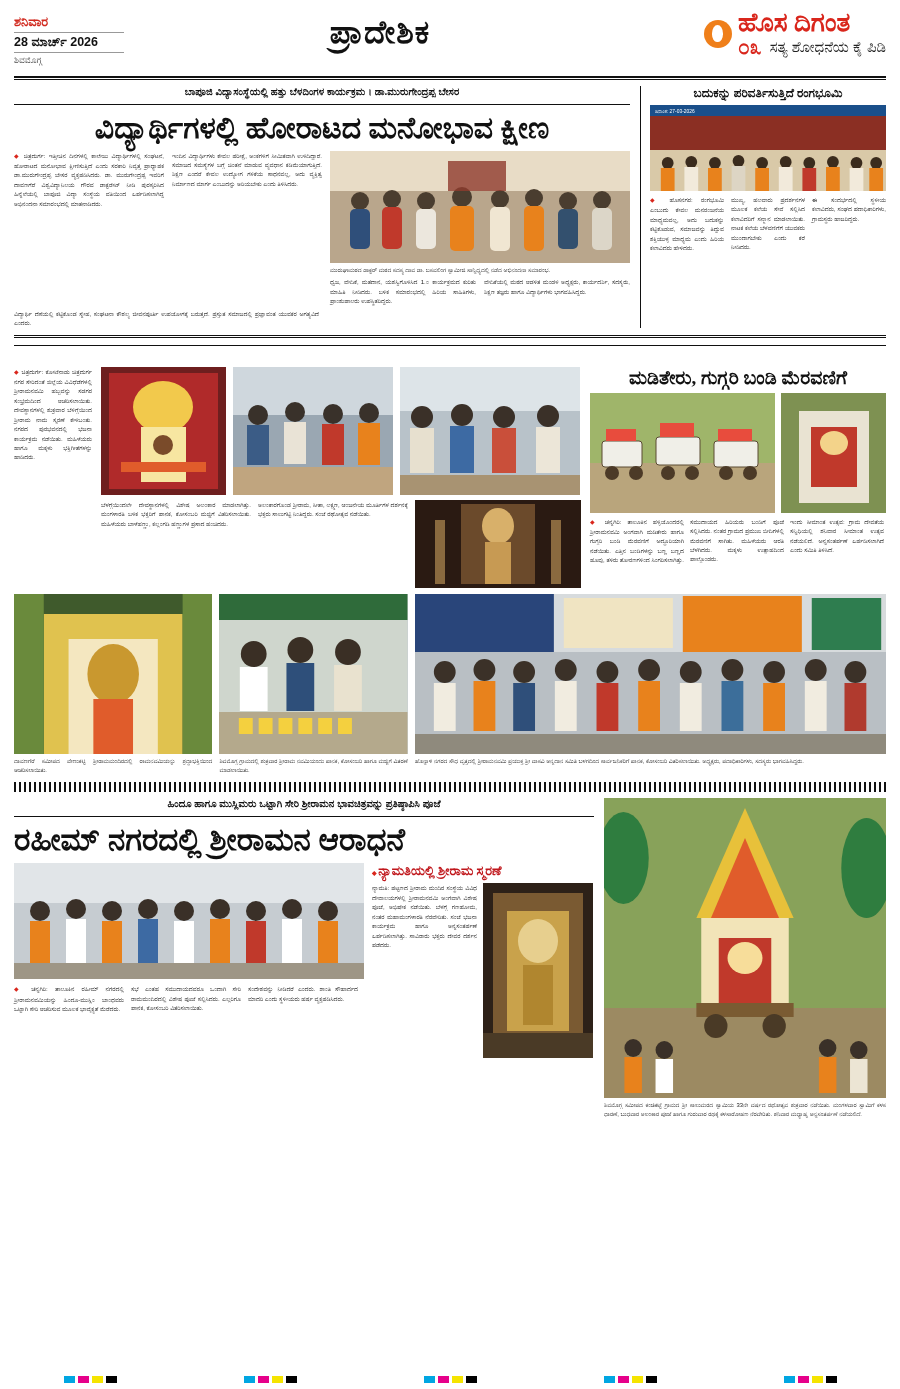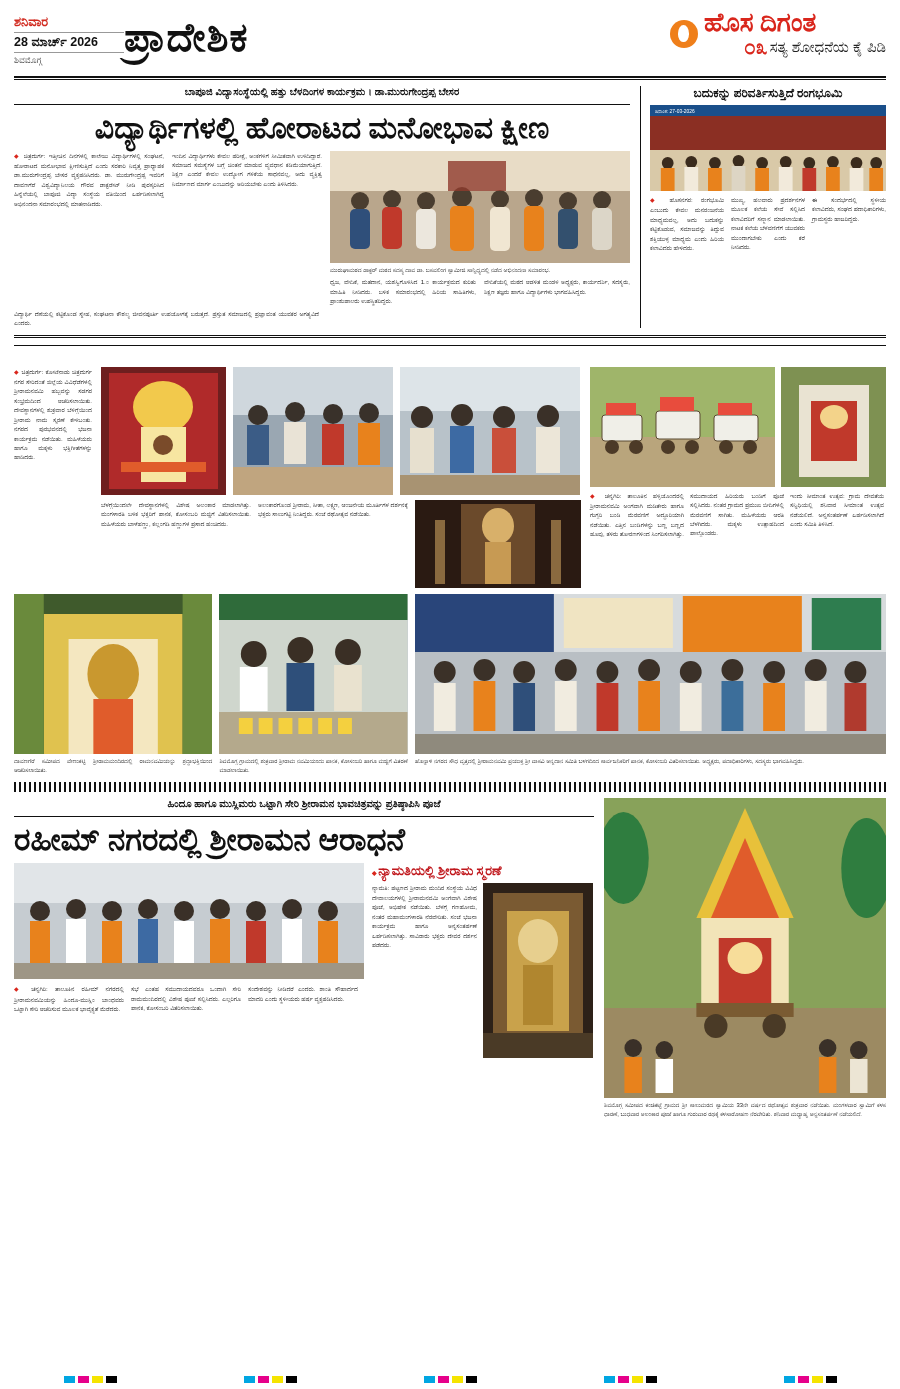--- a/index.html
+++ b/index.html
@@ -12,21 +12,21 @@
     overflow: hidden;
   }
   .page { position: relative; width:900px; height:1389px; background:#fff; padding: 10px 14px 0 14px; }
 
   
   .masthead { display:flex; align-items:flex-start; justify-content:space-between; height:62px; }
   .date-block { width:110px; padding-top:4px; }
   .date-top { color:#d12a1f; font-size:13px; font-weight:bold; }
   .date-main { font-size:12.5px; font-weight:bold; color:#111; border-top:1px solid #999; border-bottom:1px solid #999; padding:2px 0; margin-top:2px;}
   .date-sub { font-size:9px; color:#444; margin-top:2px; }
-  .mast-title { flex:1; text-align:left; font-family:"Liberation Serif", serif; font-size:40px; font-weight:bold; letter-spacing:1px; padding-top:4px; }
+  .mast-title { flex:1; text-align:center; font-family:"Liberation Serif", serif; font-size:32px; font-weight:bold; letter-spacing:1px; padding-top:4px; }
   .logo-block { width:250px; display:flex; align-items:center; justify-content:flex-end; gap:6px; }
   .logo-mark { width:28px; height:28px; border-radius:50%; background:#ef7f1a; position:relative; }
   .logo-mark:after { content:""; position:absolute; left:8px; top:5px; width:11px; height:17px; background:#fff; border-radius:50% 50% 45% 45%; }
   .logo-text { line-height:1; }
   .logo-main { font-size:26px; font-weight:bold; color:#d9261c; font-family:"Liberation Serif", serif; }
   .logo-sub { font-size:15px; color:#222; }
   .logo-digit { font-size:21px; font-weight:bold; color:#d9261c; }
 
   .rule-thick { border-top:2px solid #111; margin:4px 0 0 0; }
   .rule-thin { border-top:1px solid #111; margin:1px 0 6px 0; }
@@ -86,21 +86,21 @@
     <div class="date-block">
       <div class="date-top">ಶನಿವಾರ</div>
       <div class="date-main">28 ಮಾರ್ಚ್ 2026</div>
       <div class="date-sub">ಶಿವಮೊಗ್ಗ</div>
     </div>
     <div class="mast-title">ಪ್ರಾದೇಶಿಕ</div>
     <div class="logo-block">
       <div class="logo-mark"></div>
       <div class="logo-text">
         <div class="logo-main">ಹೊಸ ದಿಗಂತ</div>
-        <div style="display:flex;align-items:center;gap:2px;margin-left:40px;">
+        <div style="display:flex;align-items:center;gap:8px;">
           <span class="logo-digit">೦೩</span>
           <span class="logo-sub">ಸತ್ಯ ಶೋಧನೆಯ ಕೈ ಪಿಡಿ</span>
         </div>
       </div>
     </div>
   </div>
 
   <div class="rule-thick"></div>
   <div class="rule-thin"></div>
 
@@ -282,20 +282,21 @@
                 <rect x="70" y="42" width="26" height="42" fill="#c79a53"></rect>
                 <rect x="20" y="20" width="10" height="64" fill="#8a6a3f"></rect>
                 <rect x="136" y="20" width="10" height="64" fill="#8a6a3f"></rect>
               </svg>
             </div>
           </div>
         </div>
       </div>
 
       <div class="sec2-right">
+        <div class="s2r-head">ಮಡಿತೇರು, ಗುಗ್ಗರಿ ಬಂಡಿ ಮೆರವಣಿಗೆ</div>
         <div style="display:flex;gap:6px;">
           <div style="width:185px;">
             <div class="photo" style="height:120px;">
               <svg class="imgfill" viewBox="0 0 185 120" preserveAspectRatio="none">
                 <rect width="185" height="120" fill="#9fb56a"></rect>
                 <rect y="70" width="185" height="50" fill="#b9a57c"></rect>
                 <g fill="#f0efe8" stroke="#5a4a33">
                   <rect x="12" y="48" width="40" height="26" rx="3"></rect>
                   <rect x="66" y="44" width="44" height="28" rx="3"></rect>
                   <rect x="124" y="48" width="44" height="26" rx="3"></rect>

